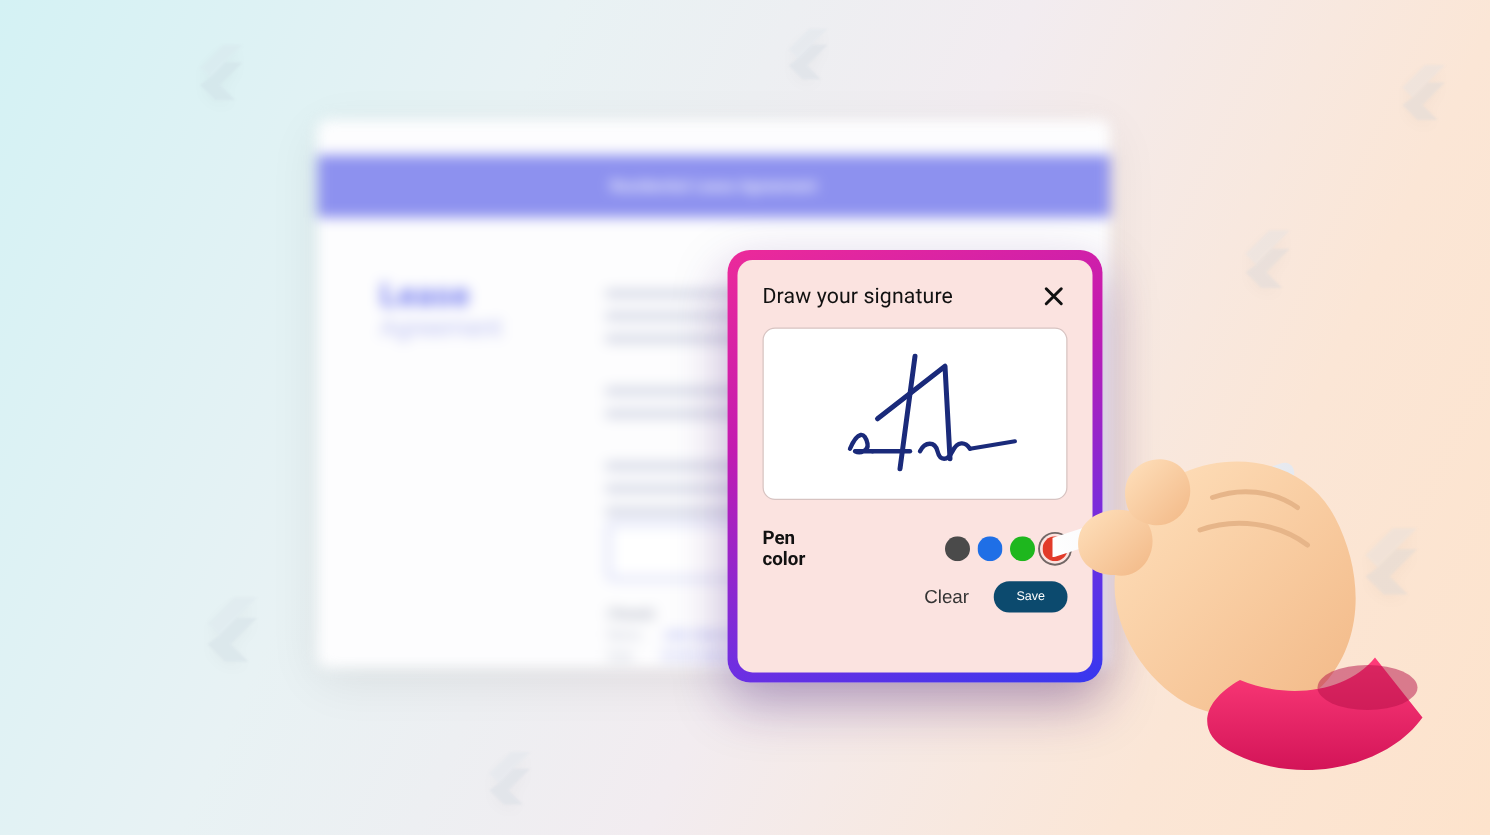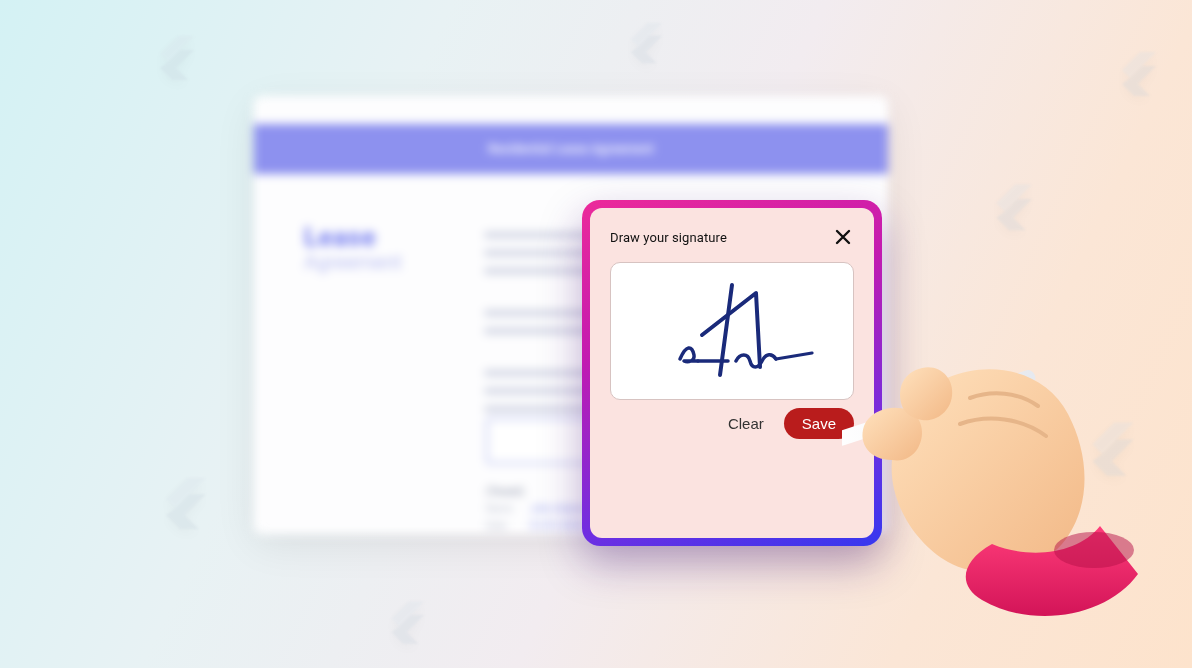--- a/index.html
+++ b/index.html
@@ -60,40 +60,40 @@
     z-index: 10;
   }
   .dialog-inner {
     width: 100%; height: 100%;
     background: #fbe3e0;
     border-radius: 12px;
     padding: 18px 20px 16px 20px;
     display: flex; flex-direction: column;
   }
   .dialog-head { display: flex; align-items: center; justify-content: space-between; margin-bottom: 14px; }
-  .dialog-title { font-size: 13px; font-weight: 400; color: #111; letter-spacing: .1px; }
+  .dialog-title { font-size: 17px; font-weight: 400; color: #111; letter-spacing: .1px; }
   .close-btn { background: none; border: none; cursor: pointer; padding: 2px; display:flex; align-items:center; justify-content:center; }
   .sig-canvas {
     background: #ffffff;
     border: 1px solid #d7c3c1;
     border-radius: 10px;
     height: 138px;
     width: 100%;
     display: flex; align-items: center; justify-content: center;
     position: relative;
     overflow: hidden;
   }
   .pen-row { display:flex; align-items:center; justify-content:space-between; margin-top: 22px; }
   .pen-label { font-size: 15px; line-height: 1.15; font-weight: 700; color: #111; }
   .swatches { display:flex; gap: 6px; align-items:center; }
   .swatch { width: 20px; height: 20px; border-radius: 50%; border: 2px solid transparent; cursor: pointer; }
   .swatch.sel { box-shadow: 0 0 0 2px #fbe3e0, 0 0 0 3.5px rgba(0,0,0,.55); }
   .action-row { display:flex; justify-content:flex-end; gap: 18px; align-items:center; margin-top: 8px; }
   .clear-btn { background:none; border:none; color:#333; font-size:15px; cursor:pointer; padding: 4px 2px; }
-  .save-btn { background:#b91c1c; color:#fff; border:none; font-size:15px; padding: 7px 18px; border-radius: 18px; cursor:pointer; }
+  .save-btn { background:#0c4a6e; color:#fff; border:none; font-size:10px; padding: 7px 18px; border-radius: 18px; cursor:pointer; }
 
   
   .hand-illustration { position:absolute; left: 842px; top: 348px; width: 300px; height: 300px; z-index: 12; pointer-events: none; }
 
 </style>
 </head>
 <body>
 
 <svg class="flutter-logo" style="left:148px; top:24px;  width:48px;" viewBox="0 0 48 60">
     <path d="M12 30 L30 12 H46 L20 38 Z" fill="#d3dde6"></path>
@@ -175,20 +175,31 @@
           <path stroke-width="4" d="M100 14 L88 104" stroke="#1a2a7a"></path>
           <path stroke-width="4" d="M70 64 L124 22 L128 96" stroke="#1a2a7a"></path>
           <path stroke-width="3.5" d="M48 88 C54 74 60 74 62 84 C63 90 56 92 52 90 L66 90" stroke="#1a2a7a"></path>
           <path stroke-width="3.5" d="M66 90 L96 90" stroke="#1a2a7a"></path>
           <path stroke-width="3.5" d="M104 90 C108 82 116 82 118 90 C120 98 126 98 130 90 C134 82 140 82 144 88" stroke="#1a2a7a"></path>
           <path stroke-width="3.2" d="M144 88 L180 82" stroke="#1a2a7a"></path>
         </g>
       </svg>
     </div>
 
+    <div class="pen-row">
+      <div class="pen-label">
+        <span>Pen</span><br><span>color</span>
+      </div>
+      <div class="swatches">
+        <button class="swatch" style="background:#4a4a4a"></button>
+        <button class="swatch" style="background:#1f6fe6"></button>
+        <button class="swatch" style="background:#1eb71e"></button>
+        <button class="swatch sel" style="background:#e23b2a"></button>
+      </div>
+    </div>
 
     <div class="action-row">
       <button class="clear-btn">Clear</button>
       <button class="save-btn">Save</button>
     </div>
   </div>
 </div>
 
 <div class="hand-illustration">
   <svg width="300" height="300" viewBox="0 0 300 300">

